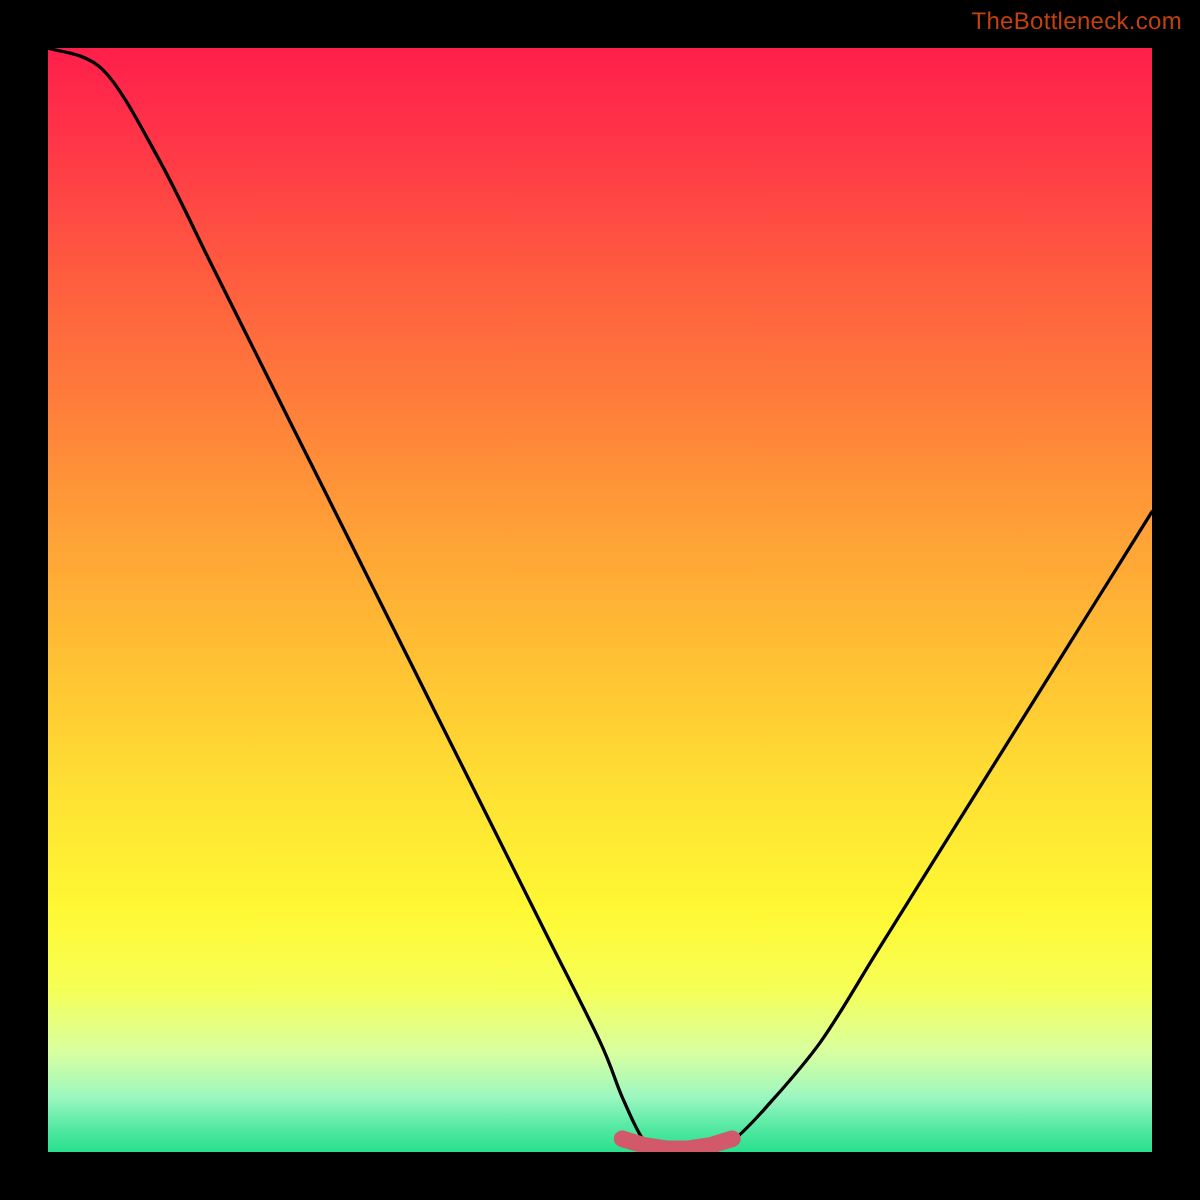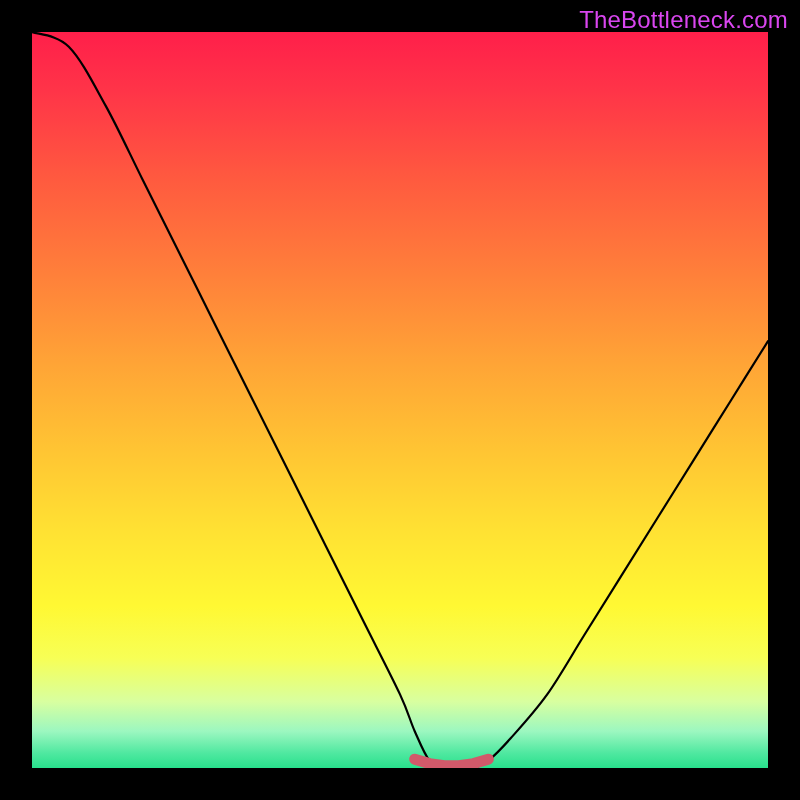--- a/index.html
+++ b/index.html
@@ -48,22 +48,22 @@
     );
   }
   .svg-layer {
     position: absolute;
     inset: 0;
   }
   .source {
     position: absolute;
     top: 6px;
     right: 12px;
-    color: #d946ef;
-    font-size: 24px;
+    color: #c2410c;
+    font-size: 16px;
     letter-spacing: 0.2px;
   }
 </style>
 </head>
 <body>
 
 <div class="frame">
 
   <div class="source">TheBottleneck.com</div>
 

